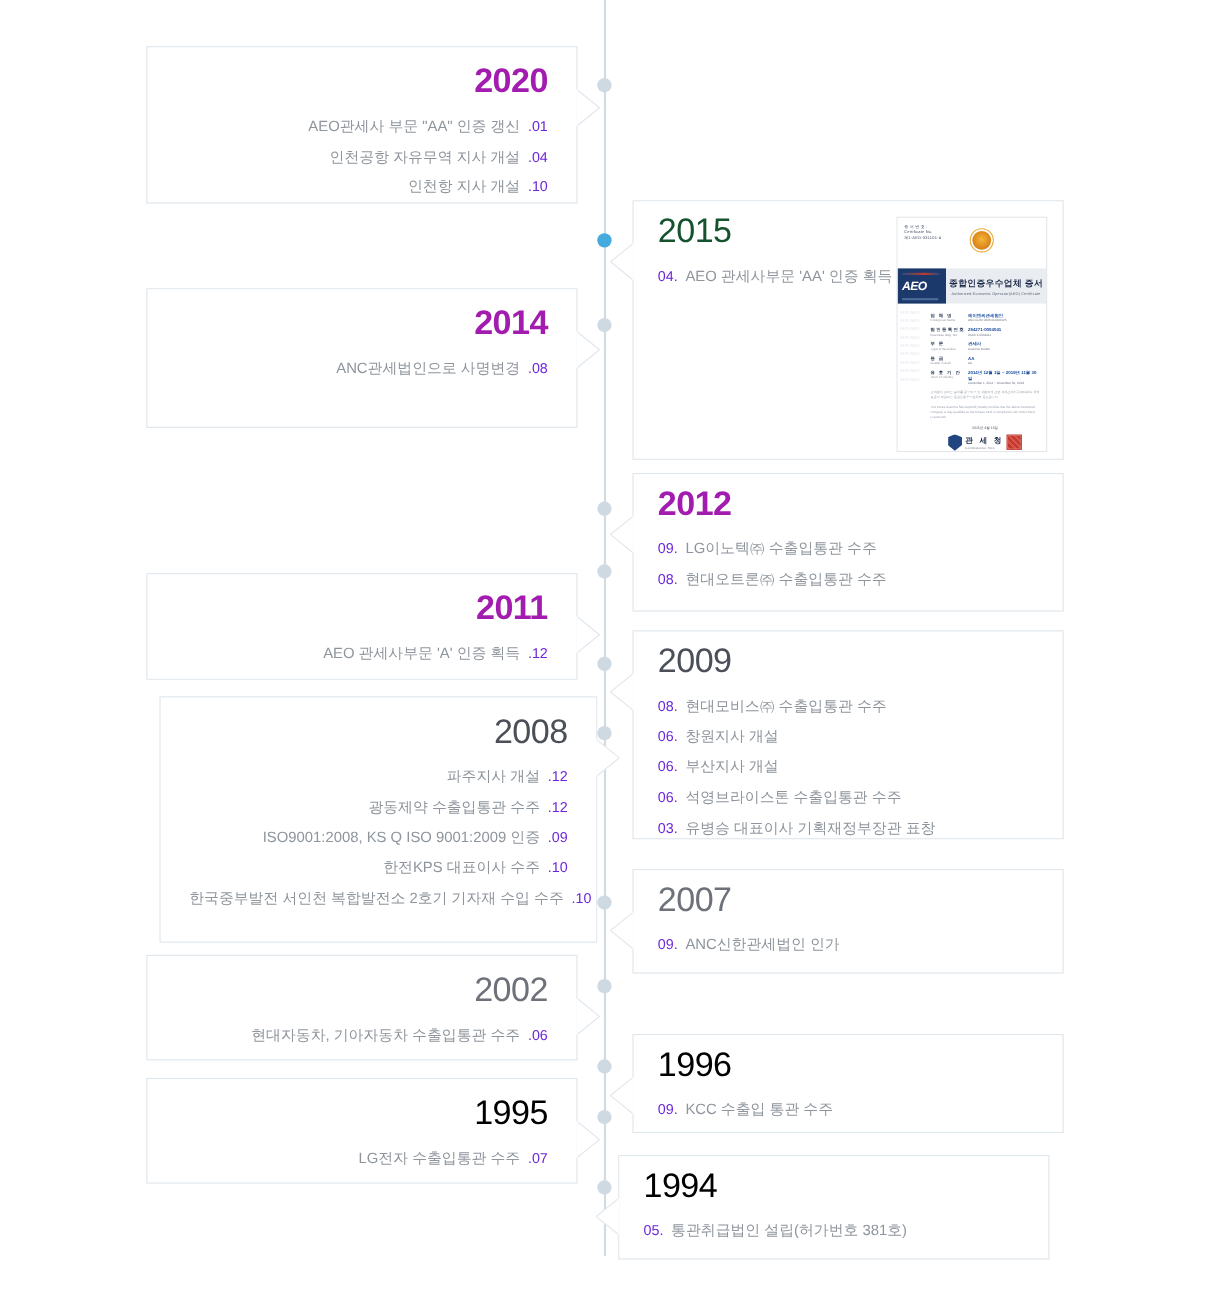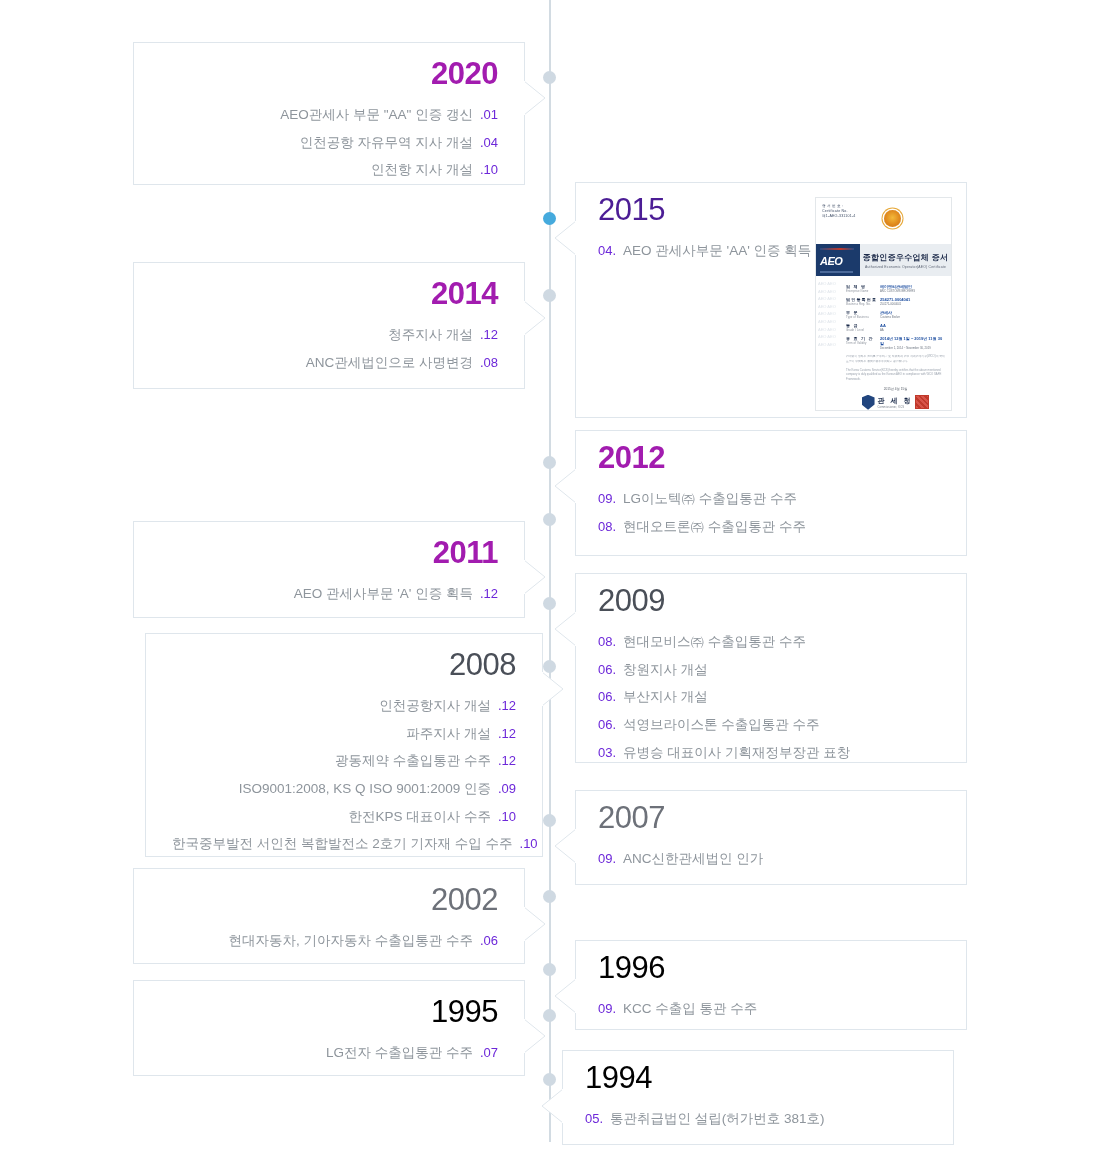--- a/index.html
+++ b/index.html
@@ -48,21 +48,21 @@
     font-size: 31px;
     font-weight: 700;
     letter-spacing: -0.5px;
     line-height: 1.1;
     color: #a21caf;
     margin: 0 0 10px 0;
     font-family: "Liberation Sans", "DejaVu Sans", sans-serif;
   }
   .year.faded   { color: #000000; font-weight: 400; }
   .year.mid     { color: #6d7179; font-weight: 400; }
-  .year.accent  { color: #4c1d95; font-weight: 400; }
+  .year.accent  { color: #14532d; font-weight: 400; }
   .year.dark2   { color: #4a4f58; font-weight: 400; }
 
   .ev-list { margin: 0; padding: 0; list-style: none; }
   .ev-row {
     font-size: 13.5px;
     color: #8e959c;
     line-height: 2.05;
     white-space: nowrap;
   }
   .ev-month {
@@ -308,21 +308,20 @@
 <div class="tl-card left" style="left:133px; top:262px; width:392px; height:127px;">
   <div class="notch right-side">
     <svg width="22" height="34" viewBox="0 0 22 34" xmlns="http://www.w3.org/2000/svg">
       <path d="M0 0 L21 17 L0 34" fill="#ffffff" stroke="#dfe6ec" stroke-width="1"></path>
       <line x1="0" y1="0" x2="0" y2="34" stroke="#ffffff" stroke-width="2"></line>
     </svg>
   </div>
   <div class="card-inner">
     <div class="year dark">2014</div>
     <ul class="ev-list">
-      <li class="ev-row"><span>청주지사 개설</span><span class="ev-month">.12</span></li>
       <li class="ev-row"><span>ANC관세법인으로 사명변경</span><span class="ev-month">.08</span></li>
     </ul>
   </div>
 </div>
 
 <div class="tl-card right" style="left:575px; top:430px; width:392px; height:126px;">
   <div class="notch left-side">
     <svg width="22" height="34" viewBox="0 0 22 34" xmlns="http://www.w3.org/2000/svg">
       <path d="M22 0 L1 17 L22 34" fill="#ffffff" stroke="#dfe6ec" stroke-width="1"></path>
       <line x1="22" y1="0" x2="22" y2="34" stroke="#ffffff" stroke-width="2"></line>
@@ -374,21 +373,20 @@
 <div class="tl-card left" style="left:145px; top:633px; width:398px; height:224px;">
   <div class="notch right-side">
     <svg width="22" height="34" viewBox="0 0 22 34" xmlns="http://www.w3.org/2000/svg">
       <path d="M0 0 L21 17 L0 34" fill="#ffffff" stroke="#dfe6ec" stroke-width="1"></path>
       <line x1="0" y1="0" x2="0" y2="34" stroke="#ffffff" stroke-width="2"></line>
     </svg>
   </div>
   <div class="card-inner">
     <div class="year dark2">2008</div>
     <ul class="ev-list">
-      <li class="ev-row"><span>인천공항지사 개설</span><span class="ev-month">.12</span></li>
       <li class="ev-row"><span>파주지사 개설</span><span class="ev-month">.12</span></li>
       <li class="ev-row"><span>광동제약 수출입통관 수주</span><span class="ev-month">.12</span></li>
       <li class="ev-row"><span>ISO9001:2008, KS Q ISO 9001:2009 인증</span><span class="ev-month">.09</span></li>
       <li class="ev-row"><span>한전KPS 대표이사 수주</span><span class="ev-month">.10</span></li>
       <li class="ev-row"><span>한국중부발전 서인천 복합발전소 2호기 기자재 수입 수주</span><span class="ev-month">.10</span></li>
     </ul>
   </div>
 </div>
 
 <div class="tl-card right" style="left:575px; top:790px; width:392px; height:95px;">

